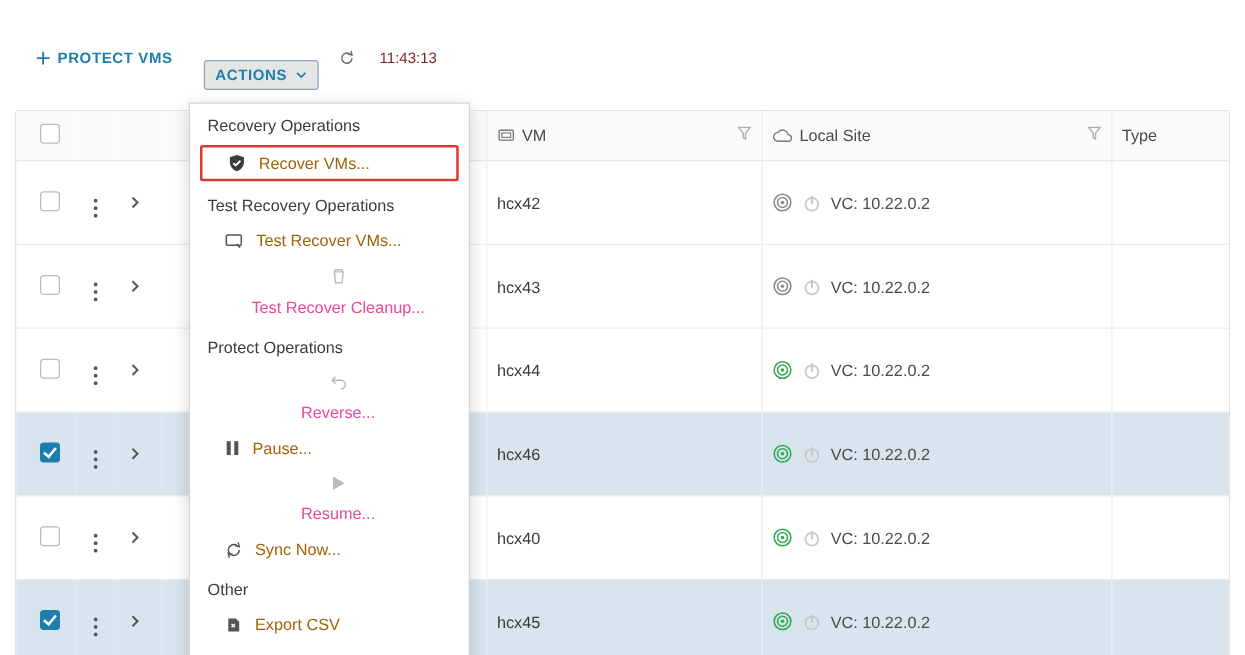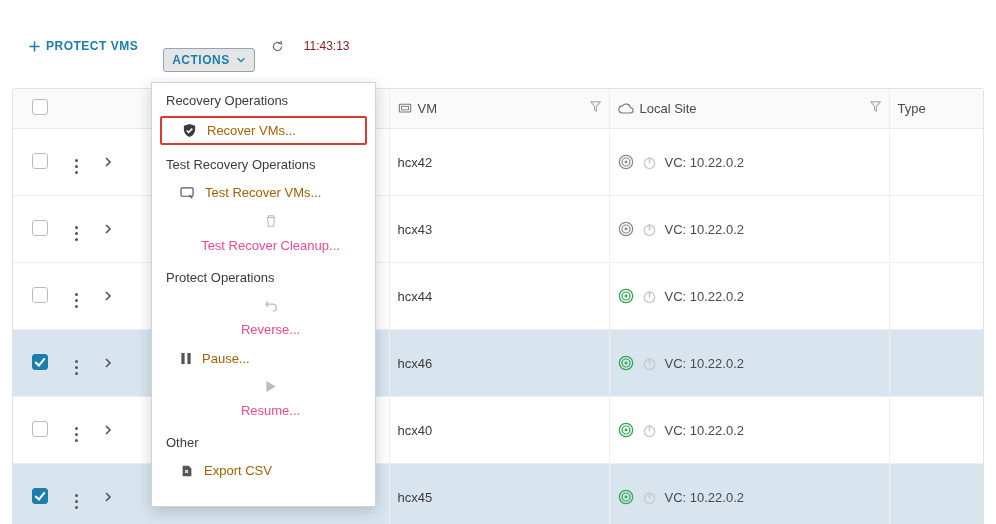--- a/index.html
+++ b/index.html
@@ -200,20 +200,27 @@
           <rect x="7.5" y="1" width="3.5" height="12" fill="#555"></rect>
         </svg>
       <span>Pause...</span>
     </div>
     <div class="item disabled">
       <svg width="12" height="13" viewBox="0 0 12 14">
           <path d="M1 1l10 6-10 6z" fill="#bbb"></path>
         </svg>
       <span>Resume...</span>
     </div>
+    <div class="item">
+      <svg width="14" height="14" viewBox="0 0 16 16">
+          <path d="M13 8a5 5 0 1 1-2-4M3 8a5 5 0 0 0 2 4" fill="none" stroke="#555" stroke-width="1.4"></path>
+          <path d="M12 1l1 4-4-1M4 15l-1-4 4 1" fill="none" stroke="#555" stroke-width="1.4"></path>
+        </svg>
+      <span>Sync Now...</span>
+    </div>
     <div class="section-title">Other</div>
     <div class="item" style="padding-bottom:28px;">
       <svg width="14" height="14" viewBox="0 0 16 16">
           <path d="M3 2h7l3 3v9H3z" fill="#555"></path>
           <path d="M9 10l-3-3m0 3l3-3" stroke="#fff" stroke-width="1.3"></path>
         </svg>
       <span>Export CSV</span>
     </div>
   </div>
 

